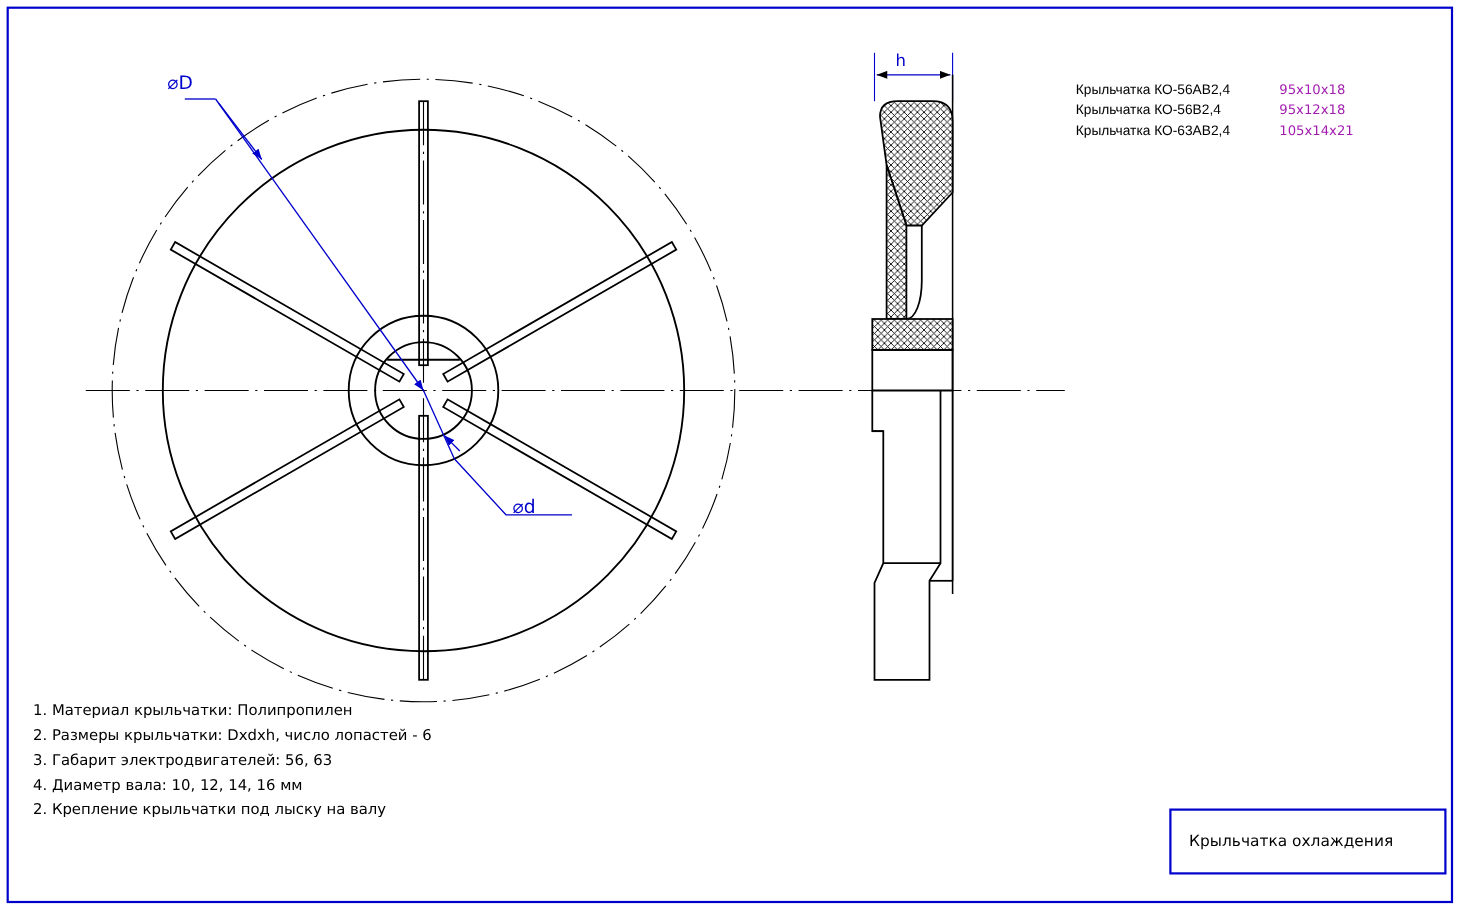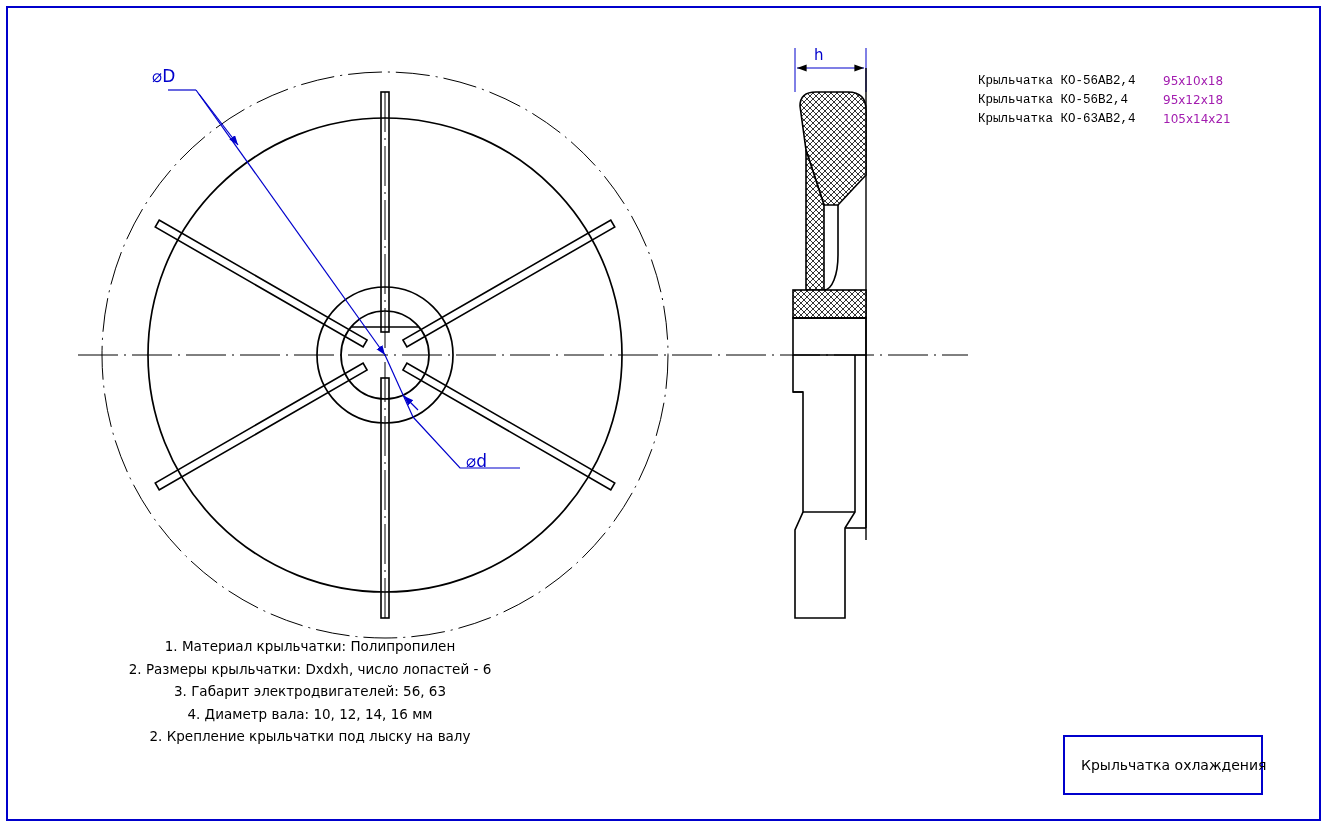--- a/index.html
+++ b/index.html
@@ -37,49 +37,48 @@
     left: 30px;
     top: 635px;
     width: 560px;
   }
   .notes div {
     font-family: "DejaVu Sans", sans-serif;
     font-size: 13.5px;
     color: #000000;
     line-height: 22.5px;
     white-space: nowrap;
-    text-align: center;
   }
   .spec-table {
     position: absolute;
     left: 978px;
     top: 72px;
     width: 300px;
   }
   .spec-row {
     display: flex;
     line-height: 19px;
     white-space: nowrap;
   }
   .spec-name {
-    font-family: Liberation Mono, monospace;
+    font-family: Liberation Sans, sans-serif;
     font-size: 12.5px;
     color: #000000;
     width: 185px;
   }
   .spec-dim {
     font-family: "DejaVu Sans", sans-serif;
     font-size: 12px;
     color: #a21caf;
   }
   #titleblock {
     position: absolute;
     left: 1063px;
     top: 735px;
-    width: 200px;
+    width: 252px;
     height: 60px;
     border: 2px solid #0000cc;
     box-sizing: border-box;
     display: flex;
     flex-direction: column;
     justify-content: center;
     padding-left: 16px;
     gap: 48px;
   }
   #titleblock div {

